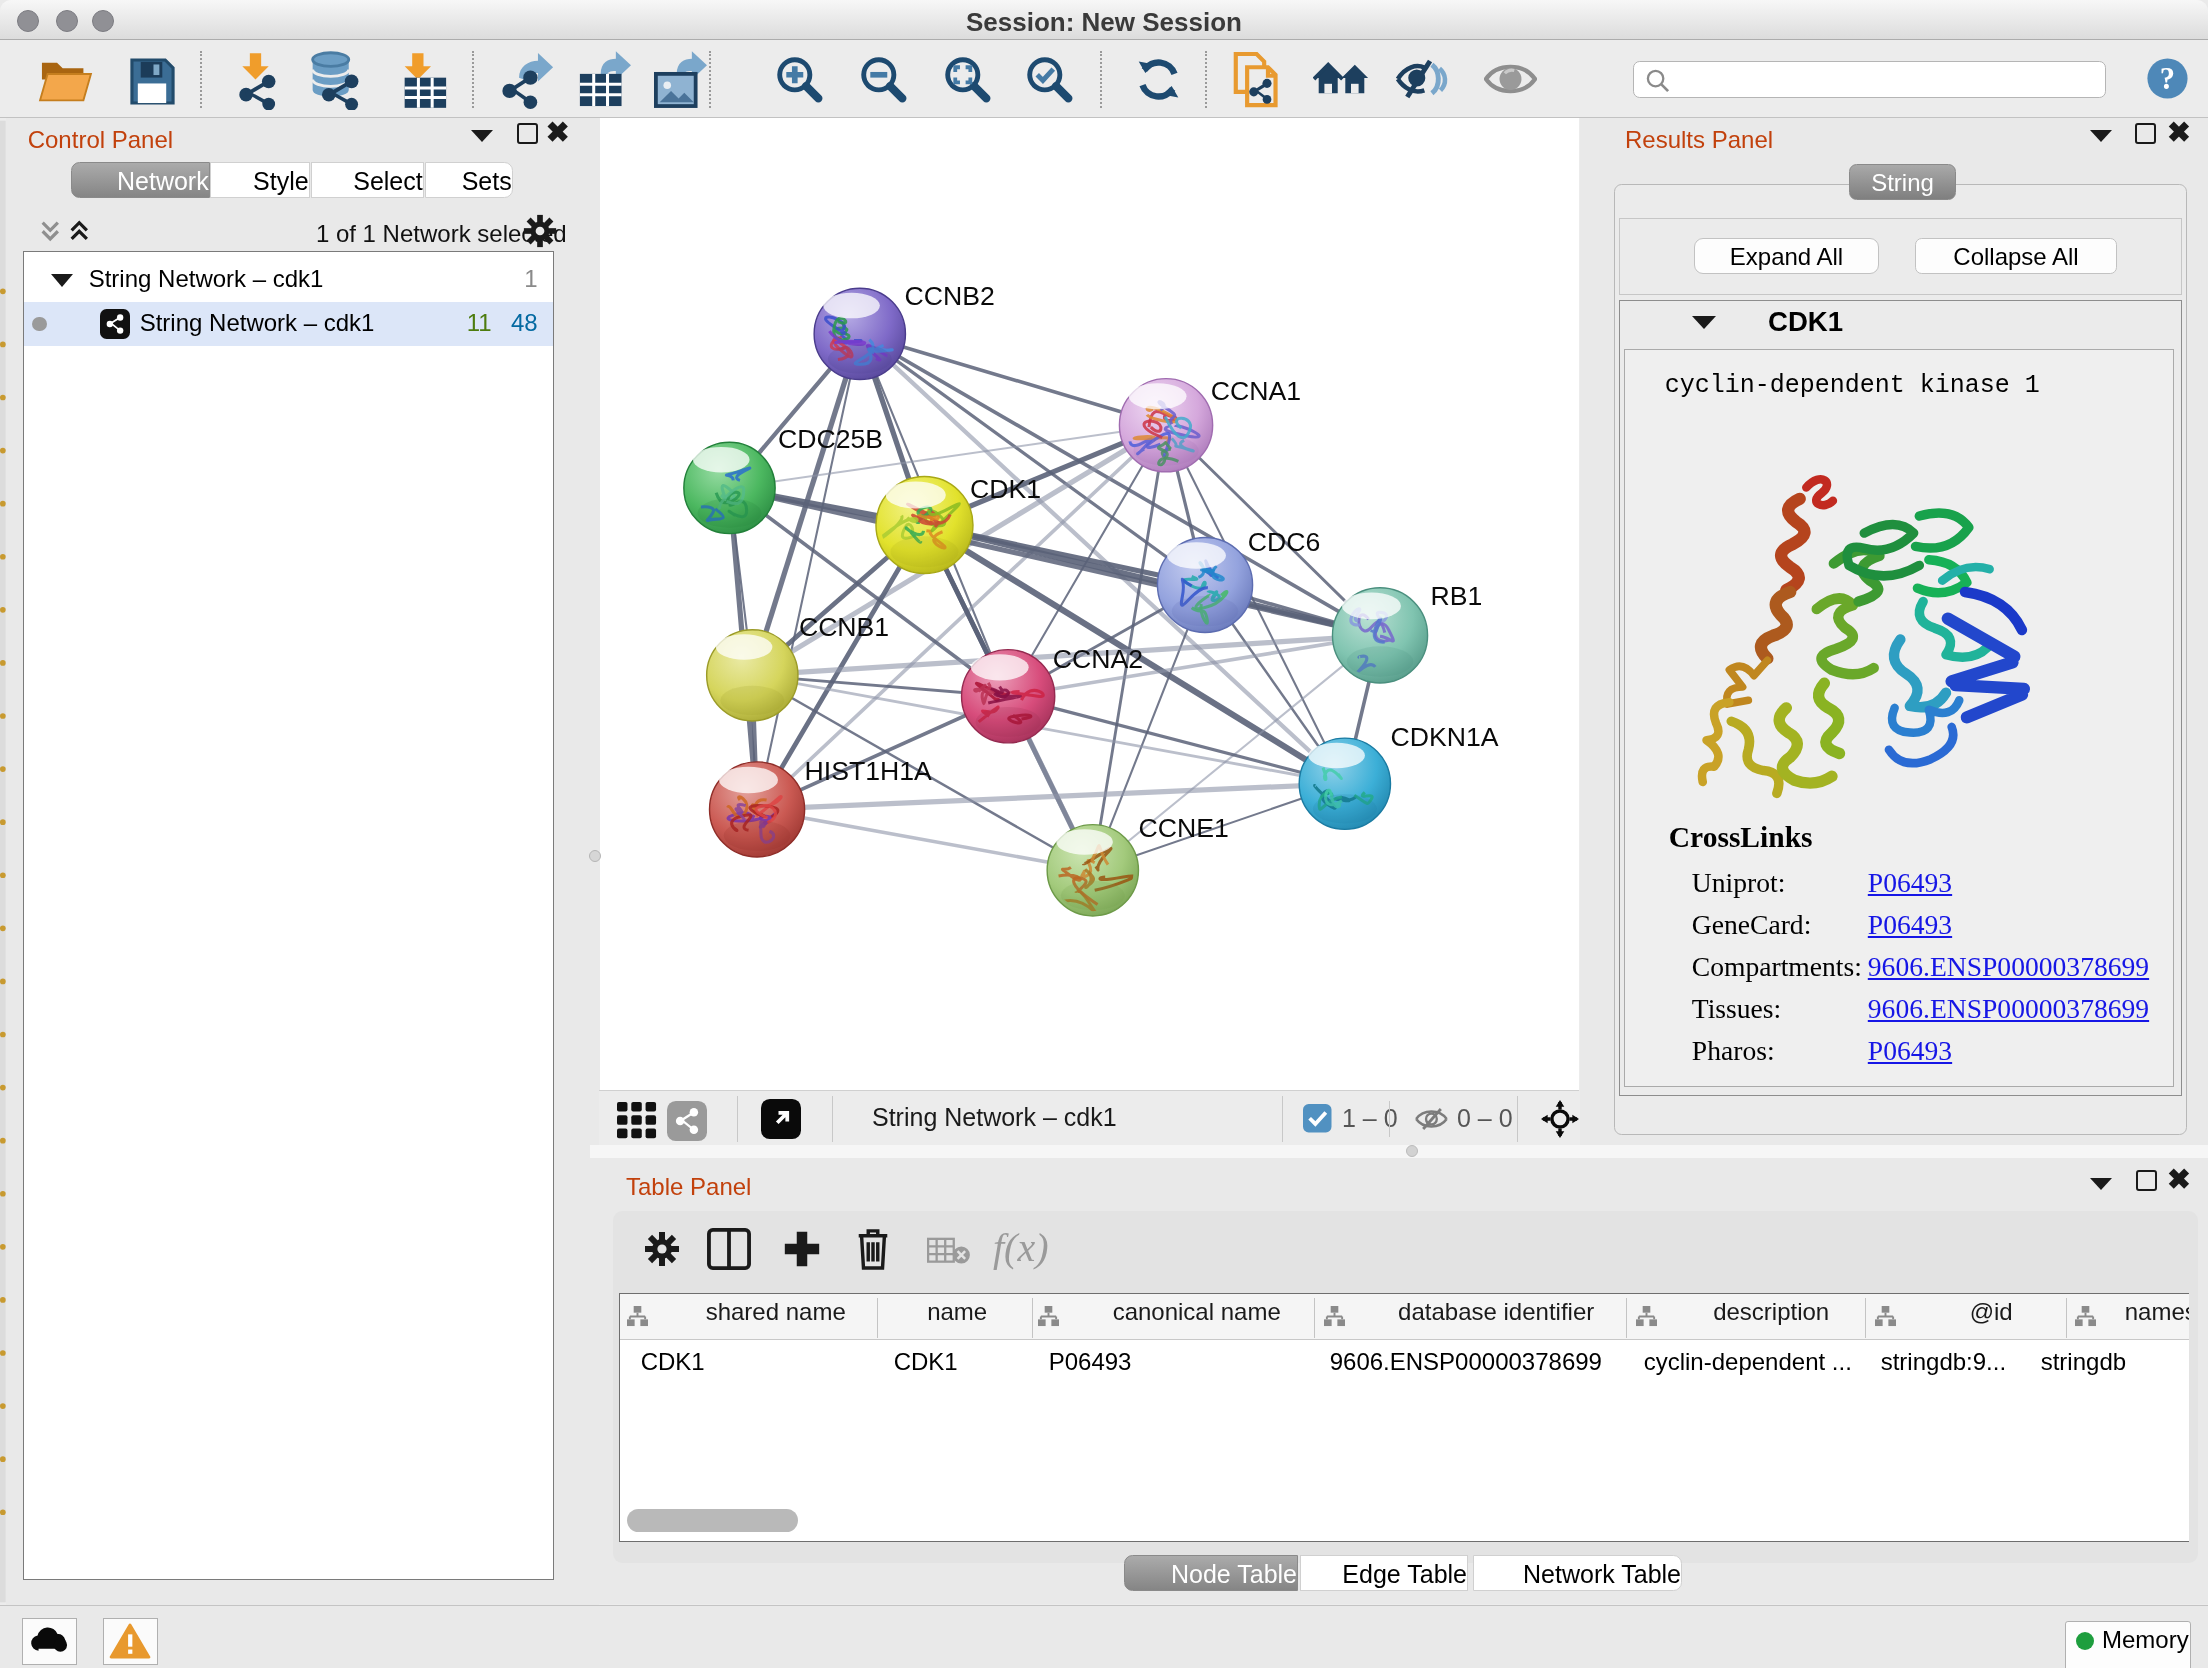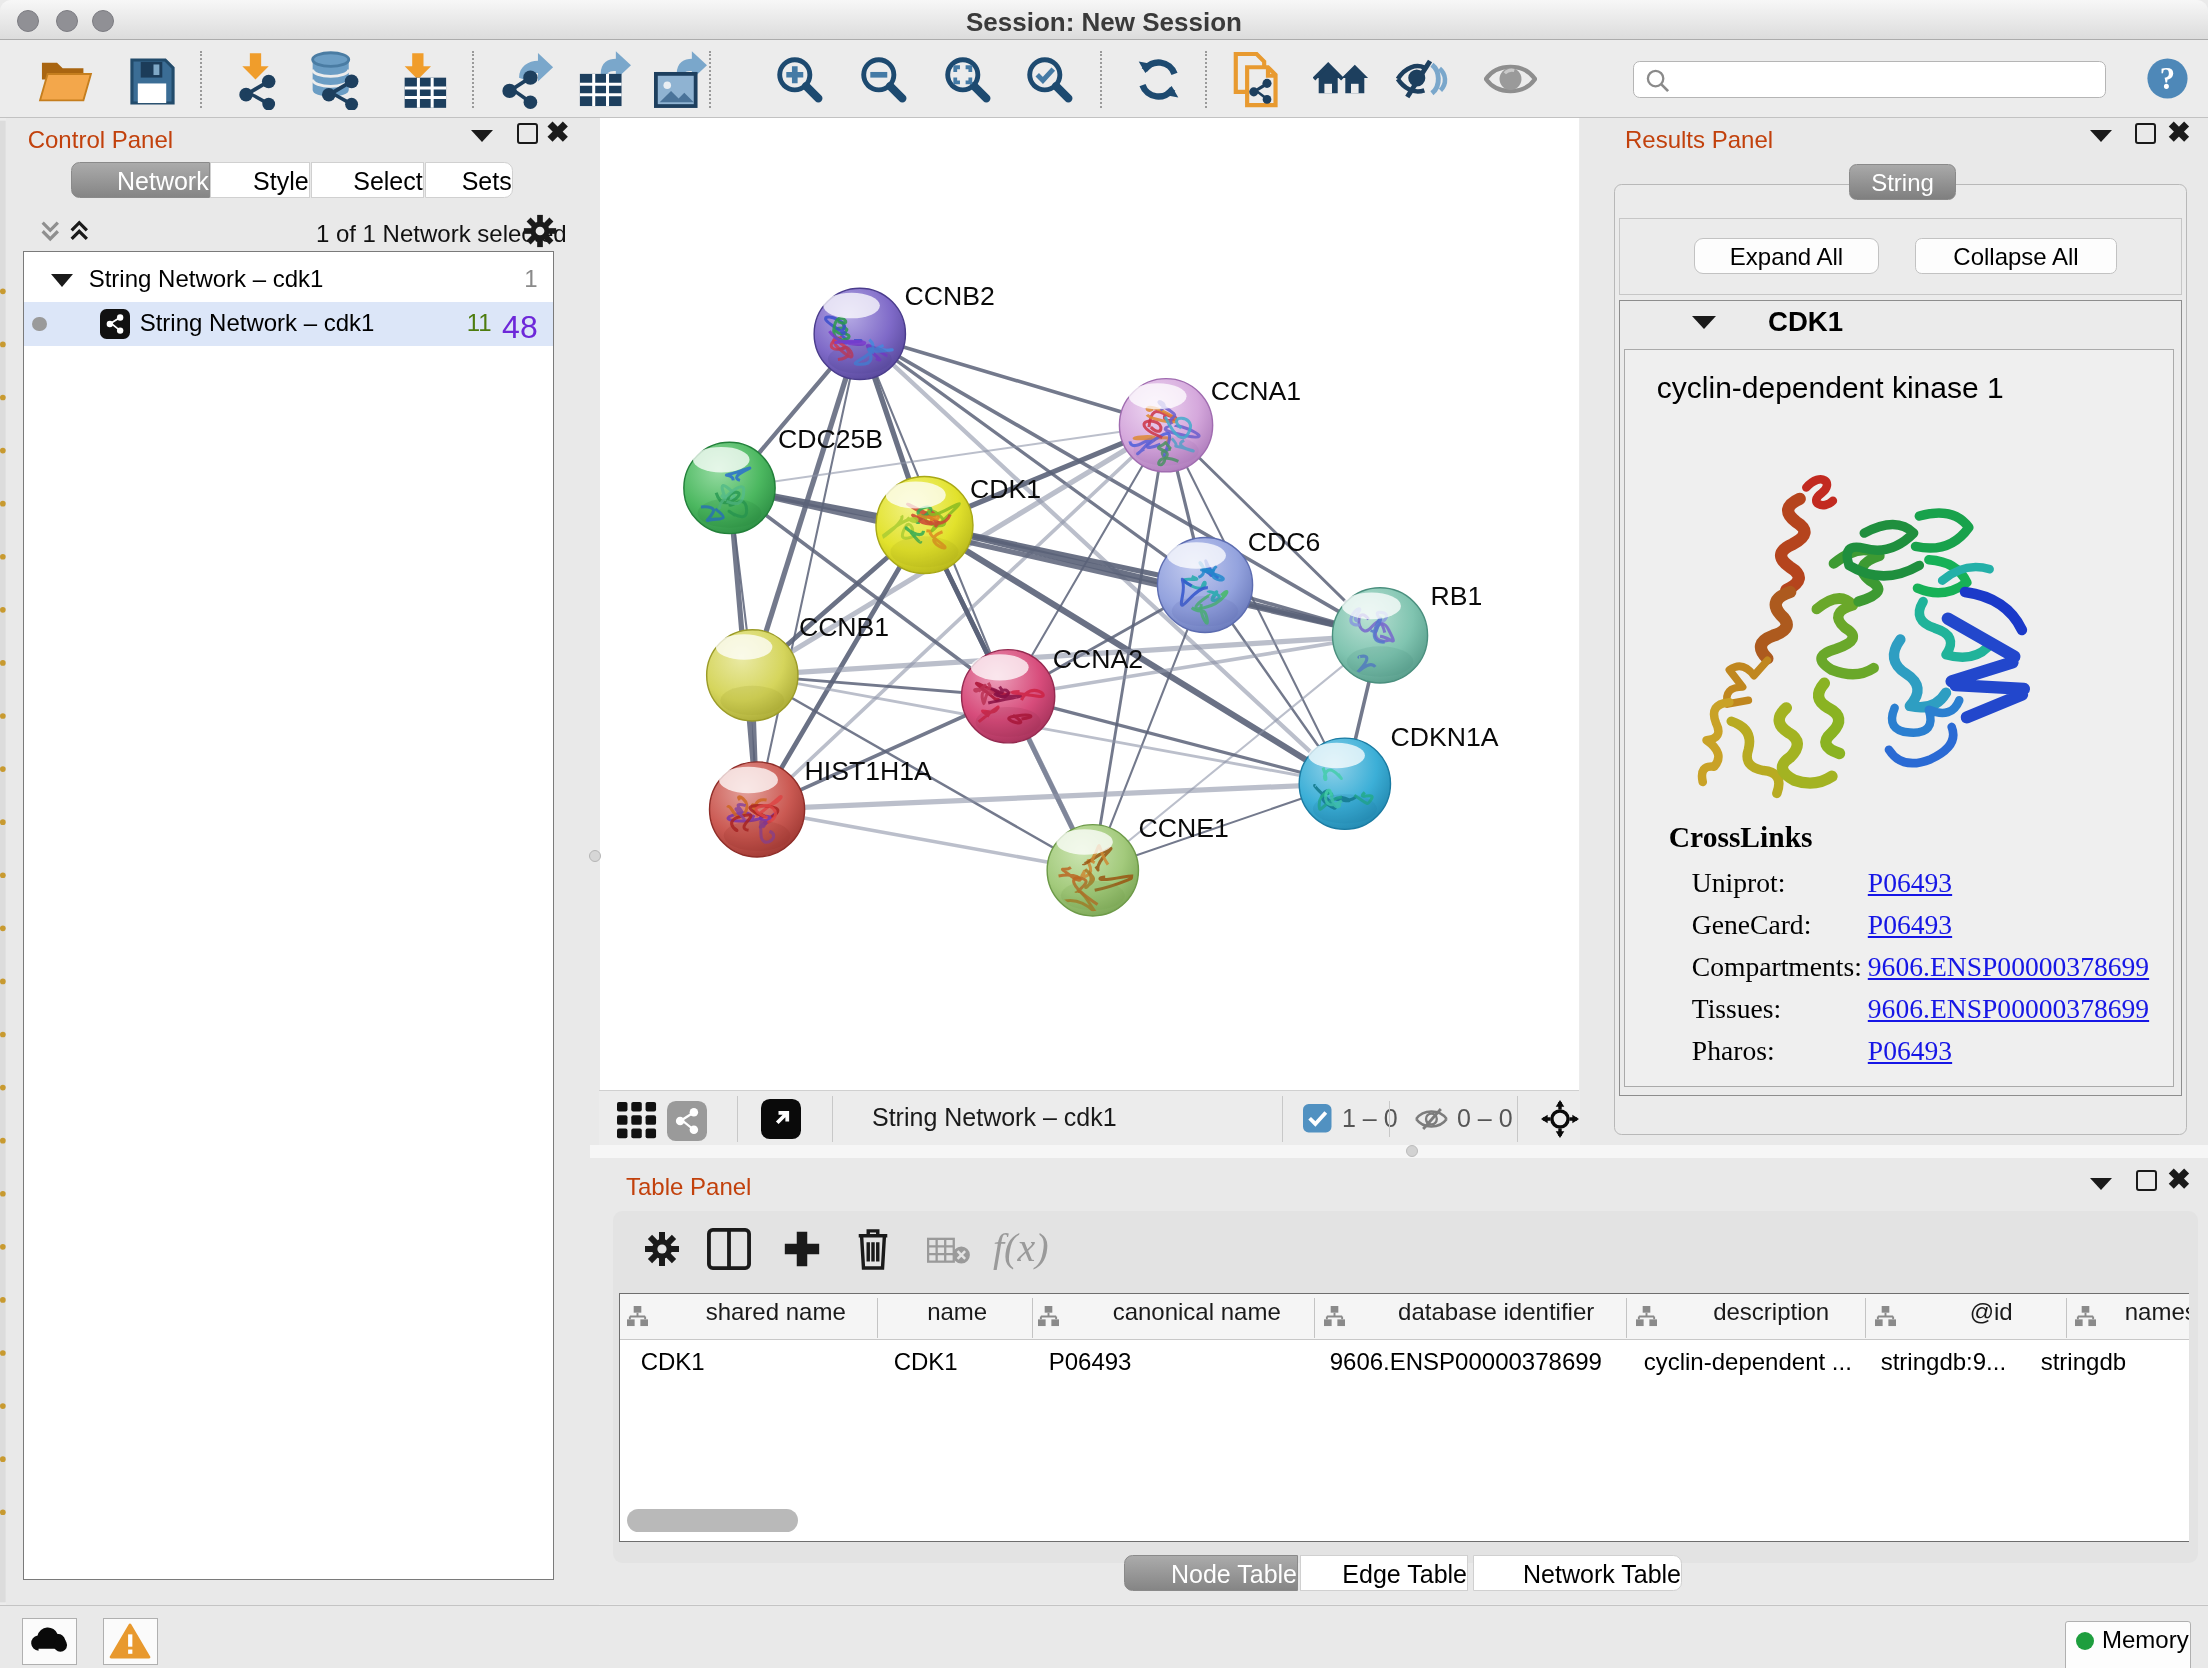--- a/index.html
+++ b/index.html
@@ -287,21 +287,21 @@
         <rect x="0" y="0" width="32" height="32" rx="7" fill="#111"></rect>
         <g fill="#fff">
               <circle cx="21.5" cy="9" r="3.4"></circle>
               <circle cx="10.5" cy="16" r="3.4"></circle>
               <circle cx="21.5" cy="23" r="3.4"></circle>
         <path d="M20.8 8.3 L9.8 15.3 l1 1.6 L21.8 9.9 Z M10.6 15.4 L21 23.8 l1-1.5 L11.6 13.9 Z"></path>
             </g>
       </svg>
       <div style="position:absolute;left:116px;top:6.7px;font-size:24px;color:#000;">String Network – cdk1</div>
       <div style="position:absolute;left:443px;top:6.7px;font-size:24px;color:#4d7c0f;">11</div>
-      <div style="position:absolute;right:15px;top:6.7px;font-size:32px;color:#6d28d9;">48</div>
+      <div style="position:absolute;right:15px;top:6.7px;font-size:24px;color:#0369a1;">48</div>
     </div>
   </div>
 </div>
 
 <div id="netview">
 <svg width="980" height="972" viewBox="0 0 1030 1022">
 <defs>
 <radialGradient id="gCCNB2" cx="0.38" cy="0.3" r="0.85">
             <stop offset="0" stop-color="#b5aae4"></stop>
             <stop offset="0.55" stop-color="#7f6ac8"></stop>
@@ -698,21 +698,21 @@
   </div>
 
   <div style="position:absolute;left:39px;top:182px;width:563px;height:796px;border:1.9px solid #8d8d8d;background:#ebebeb;">
 
     <div style="position:absolute;left:0;top:0;width:100%;height:44px;">
       <div style="position:absolute;left:72px;top:15px;width:0;height:0;border-left:12.4px solid transparent;border-right:12.4px solid transparent;border-top:13.3px solid #1a1a1a;"></div>
       <div style="position:absolute;left:148px;top:4.8px;font-size:27.6px;font-weight:bold;color:#000;">CDK1</div>
     </div>
 
     <div style="position:absolute;left:3.8px;top:48px;width:550px;height:738px;background:#efefef;border:1px solid #aaa;">
-      <div style="position:absolute;left:32px;top:21px;font-size:30px;color:#000;">cyclin-dependent kinase 1</div>
+      <div style="position:absolute;left:40px;top:21px;font-size:25px;color:#000;font-family:Liberation Mono, monospace;">cyclin-dependent kinase 1</div>
 
       <svg class="abs" style="left:49px;top:109px;" width="371" height="342" viewBox="0 0 390 360">
         <g fill="none" stroke-linecap="round" stroke-linejoin="round">
           <path d="M139 30 c16-18 30-4 16 6 c-14 10 2 18 12 8" stroke="#c22a20" stroke-width="9"></path>
           <path d="M132 42 q-22 10 -4 24 q20 12 -4 24 q-22 10 -2 24 q20 12 -4 24" stroke="#b5441d" stroke-width="13"></path>
           <path d="M122 140 q-24 8 -10 24 q16 14 -8 22 q-22 8 -6 24" stroke="#ad5a1e" stroke-width="13"></path>
           <path d="M98 212 l-14 16 q-12-16 -26-6 l14 18 q-20 0 -16 18 l22-4" stroke="#c0871f" stroke-width="8"></path>
           <path d="M58 256 q-22 2 -14 22 q8 16 -10 18 q20 14 8 28 q-16-2 -12 16" stroke="#c9a227" stroke-width="9"></path>
           <path d="M60 276 q24 8 18 30 q-6 18 16 22 q22 2 14 24" stroke="#b8ab22" stroke-width="10"></path>
           <path d="M118 262 q-16 14 2 26 q18 10 2 26 q-18 12 4 24 q22 8 40-4" stroke="#a3b322" stroke-width="12"></path>

